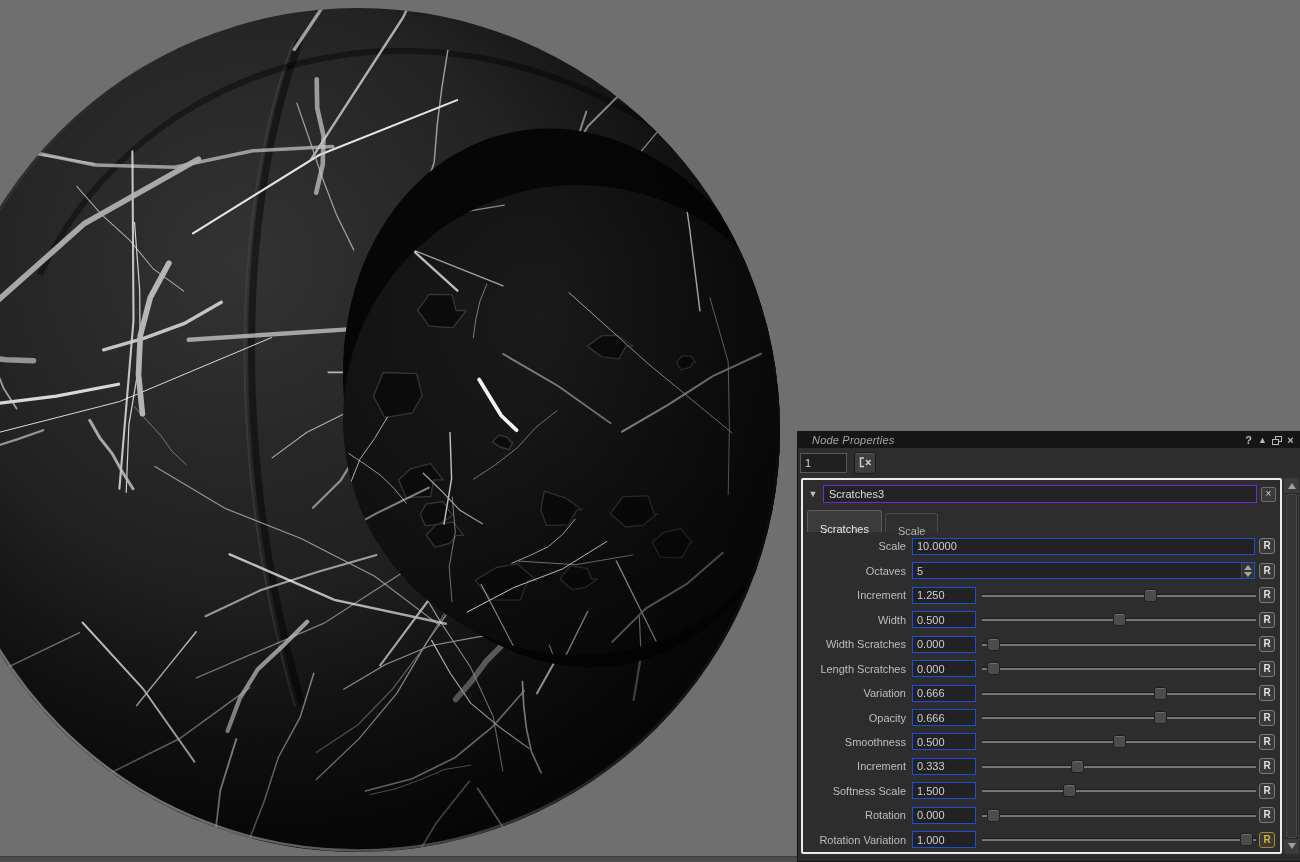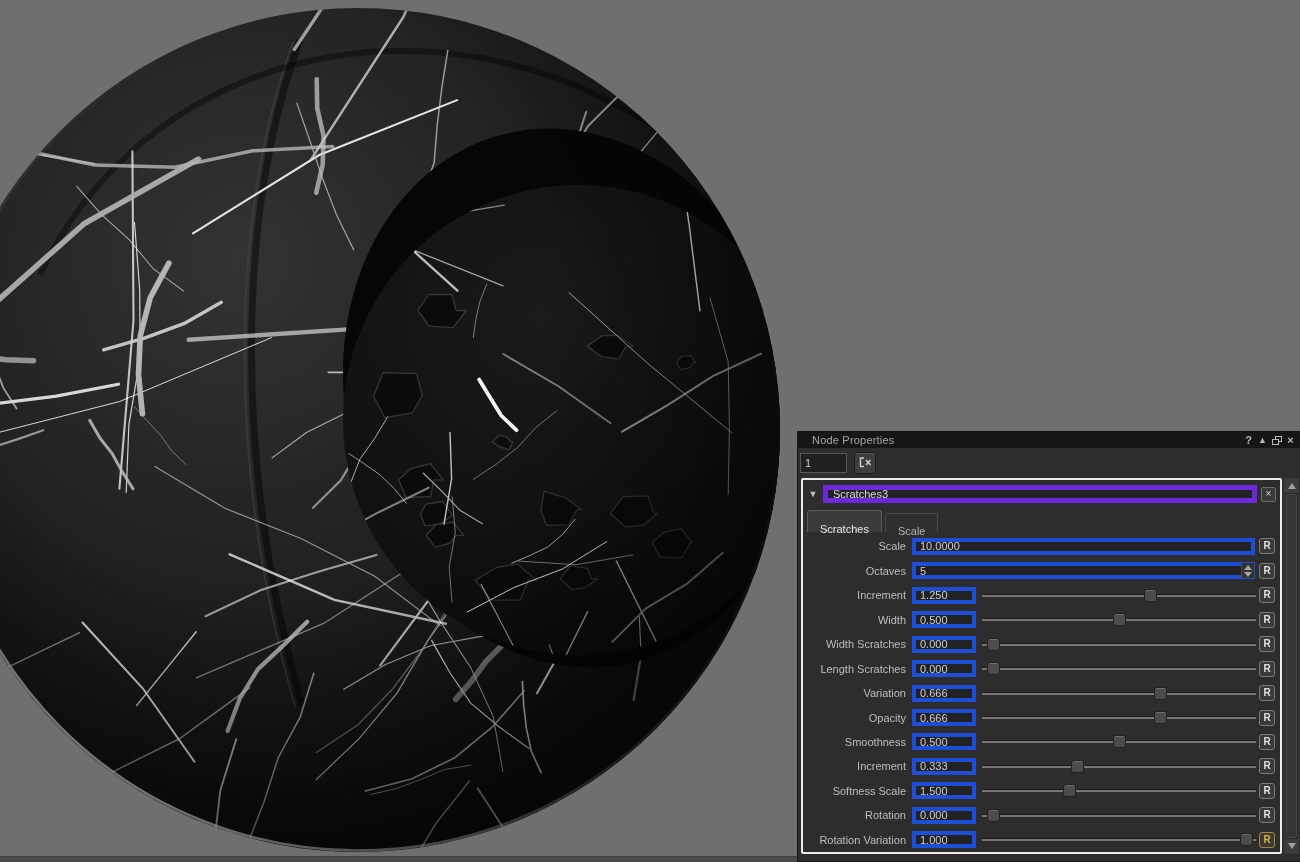--- a/index.html
+++ b/index.html
@@ -11,56 +11,56 @@
   #viewport { position:absolute; left:0; top:0; width:800px; height:862px; }
   #viewport svg { display:block; }
   #bottom-strip { position:absolute; left:0; bottom:0; width:1300px; height:6px;
     background:#4b4b4b; border-top:1px solid #3c3c3c; }
 
   
   #props { position:absolute; left:797px; top:431px; width:503px; height:431px;
     background:#2d2d2d; border:1px solid #151515; border-right:none; font-size:11px; color:#c6c6c6; }
 
   .titlebar { height:16px; background:#161616; display:flex; align-items:center; padding:0 3px 0 14px; }
-  .titlebar .t { color:#a6a6a6; font-size:11px; letter-spacing:.2px; }
+  .titlebar .t { color:#a6a6a6; font-size:11px; letter-spacing:.2px;font-style:italic; }
   .title-icons { margin-left:auto; display:flex; align-items:center; gap:1px; }
   .ticon { width:13px; height:13px; display:flex; align-items:center; justify-content:center;
     color:#b9b9b9; font-size:11px; font-weight:bold; cursor:default; }
   .float-ic { position:relative; width:10px; height:9px; }
   .float-ic .r1 { position:absolute; right:0; top:0; width:7px; height:6px; border:1px solid #b9b9b9; }
   .float-ic .r2 { position:absolute; left:0; bottom:0; width:7px; height:6px; border:1px solid #b9b9b9; background:#161616; }
 
   .ctrlrow { height:29px; display:flex; align-items:center; padding:0 5px 0 2px; gap:7px; }
   .count-input { width:47px; height:20px; background:#202020; border:1px solid #585858;
     color:#d0d0d0; font-size:11px; padding:0 4px; font-family:"Liberation Sans",sans-serif; }
   .icon-btn { width:22px; height:22px; background:#3e3e3e; border:1px solid #191919; border-radius:3px;
     box-shadow: inset 0 1px 0 #5a5a5a; display:flex; align-items:center; justify-content:center; }
 
   .group { position:absolute; left:3px; top:46px; width:481px; height:376px;
     border:2px solid #ebebeb; border-radius:2px; background:#2d2d2d; }
 
   .node-header { position:absolute; left:2px; top:4px; right:2px; height:20px;
     display:flex; align-items:center; gap:4px; padding:0 2px; }
   .expander { width:12px; color:#c0c0c0; font-size:9px; text-align:center; cursor:default; }
-  .node-name { flex:1; height:18px; background:#232323; border:5px solid #6d28d9;
+  .node-name { flex:1; height:18px; background:#232323; border:1px solid #6d28d9;
     color:#dcdcdc; font-size:11px; padding:0 5px; font-family:"Liberation Sans",sans-serif; }
   .close-x { width:15px; height:15px; background:#3a3a3a; border:1px solid #6e6e6e; border-radius:2px;
     color:#d8d8d8; font-size:10px; line-height:12px; text-align:center; }
 
   .tabs { position:absolute; left:4px; top:30px; height:22px; display:flex; align-items:flex-end; gap:3px; }
   .tab { padding:8px 12px; border:1px solid #4a4a4a; border-bottom:none; border-radius:3px 3px 0 0;
     background:#2f2f2f; color:#b5b5b5; height:19px; line-height:18px; font-size:11px; }
   .tab.active { background:#3b3b3b; border-color:#5c5c5c; color:#e8e8e8; height:22px; line-height:21px; }
 
   .rows { position:absolute; left:2px; right:2px; top:54px; bottom:0; display:flex; flex-direction:column; }
   .prow { flex:1; display:flex; align-items:center; min-height:0; }
   .plabel { flex:0 0 107px; text-align:right; padding-right:6px; color:#bdbdbd; white-space:nowrap;
     overflow:hidden; font-size:11px; }
   .fieldwrap { position:relative; display:flex; }
-  .pval { height:17px; background:#222222; border:4px solid #1d4ed8; color:#cfcfcf;
+  .pval { height:17px; background:#222222; border:1px solid #1d4ed8; color:#cfcfcf;
     font-size:11px; padding:0 4px; font-family:"Liberation Sans",sans-serif; }
   .pval.small { width:64px; }
   .pval.wide  { width:100%; }
   .fieldwrap.wide { flex:1; margin-right:4px; }
   .spinner { position:absolute; right:1px; top:1px; bottom:1px; width:13px; background:#323232;
     border-left:1px solid #4a4a4a; display:flex; flex-direction:column; align-items:center; justify-content:center; gap:2px; }
   .spin-up   { width:0; height:0; border-left:4px solid transparent; border-right:4px solid transparent; border-bottom:5px solid #a5a5a5; }
   .spin-down { width:0; height:0; border-left:4px solid transparent; border-right:4px solid transparent; border-top:5px solid #a5a5a5; }
 
   .slider { position:relative; width:274px; height:15px; margin-left:6px; }

